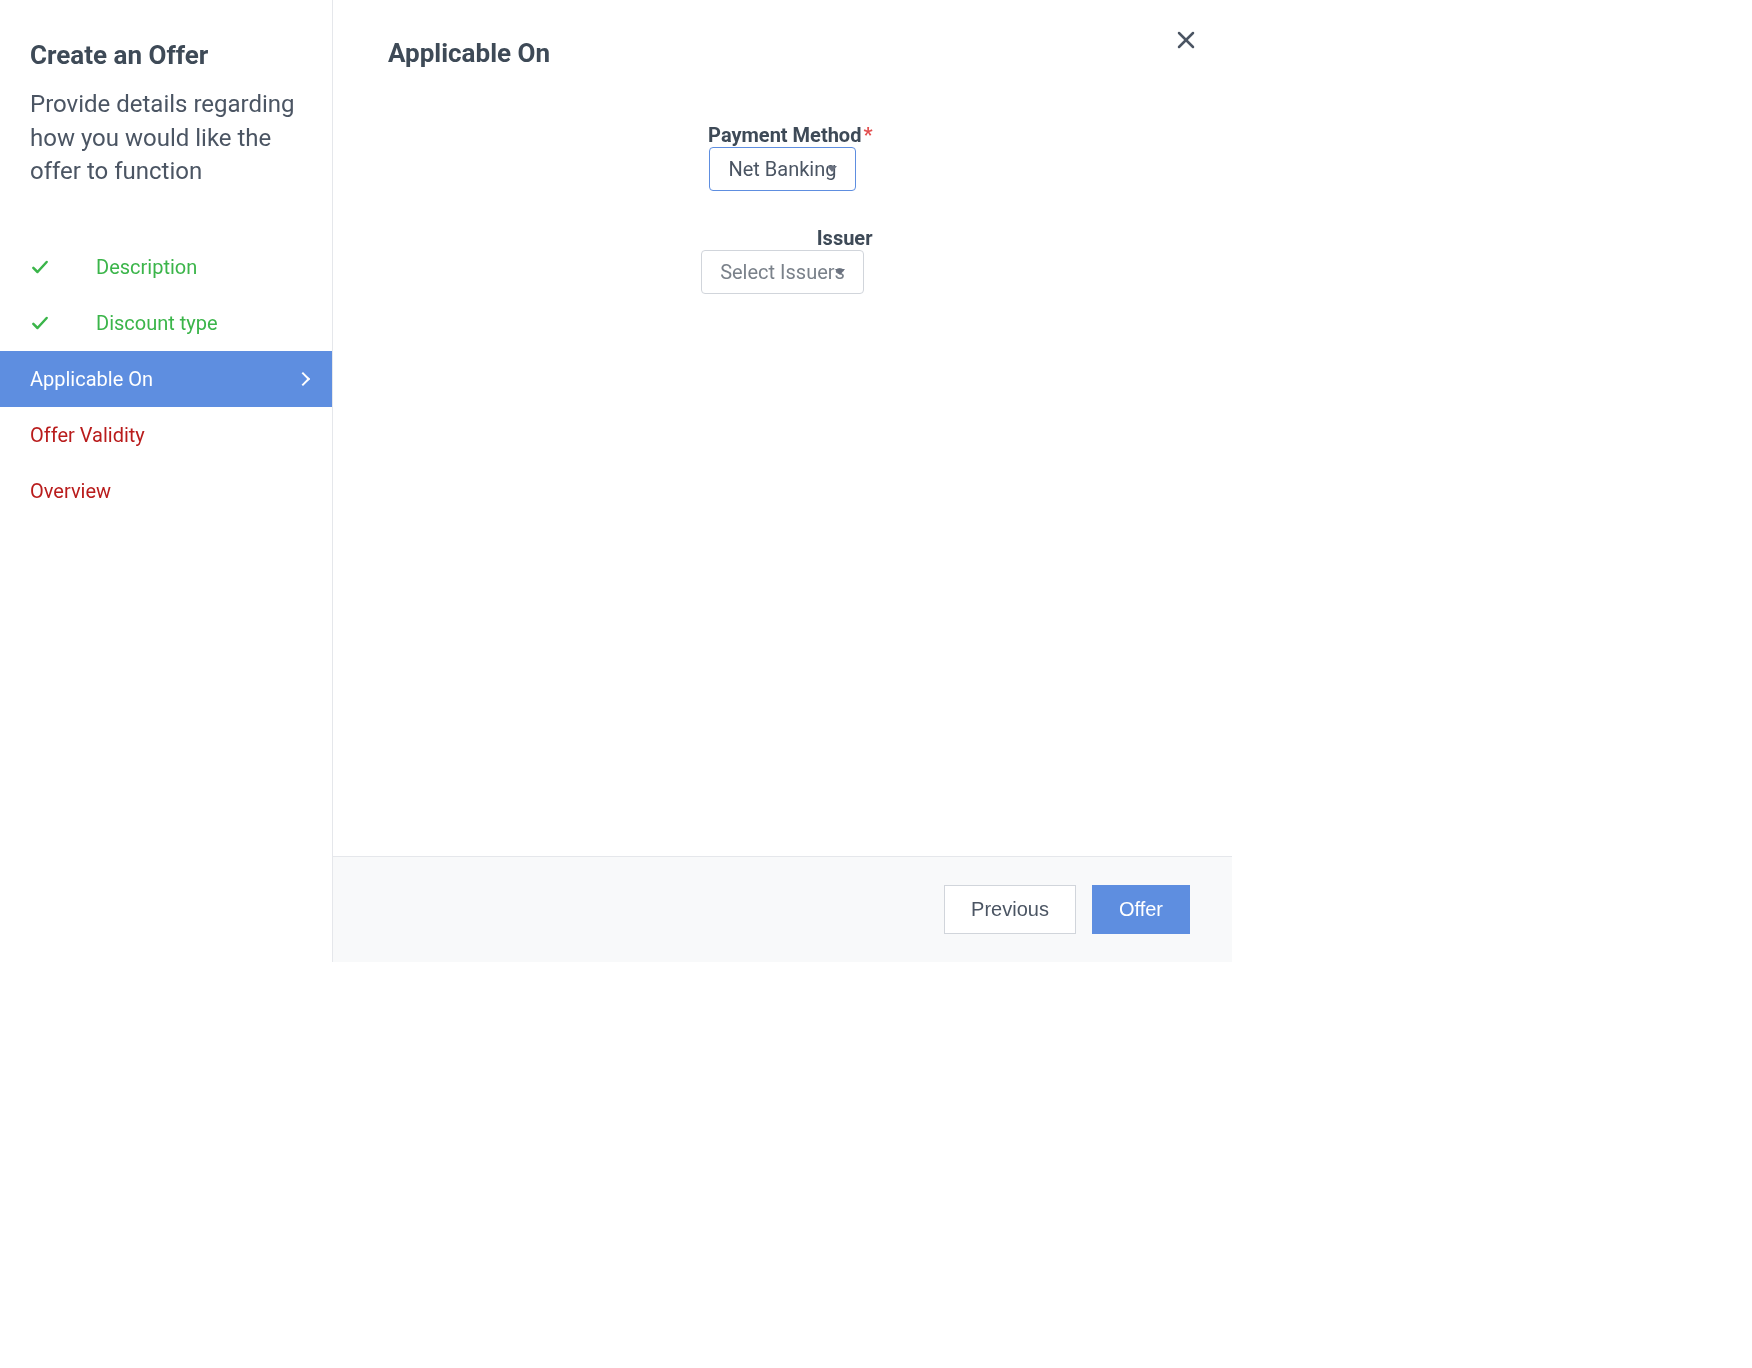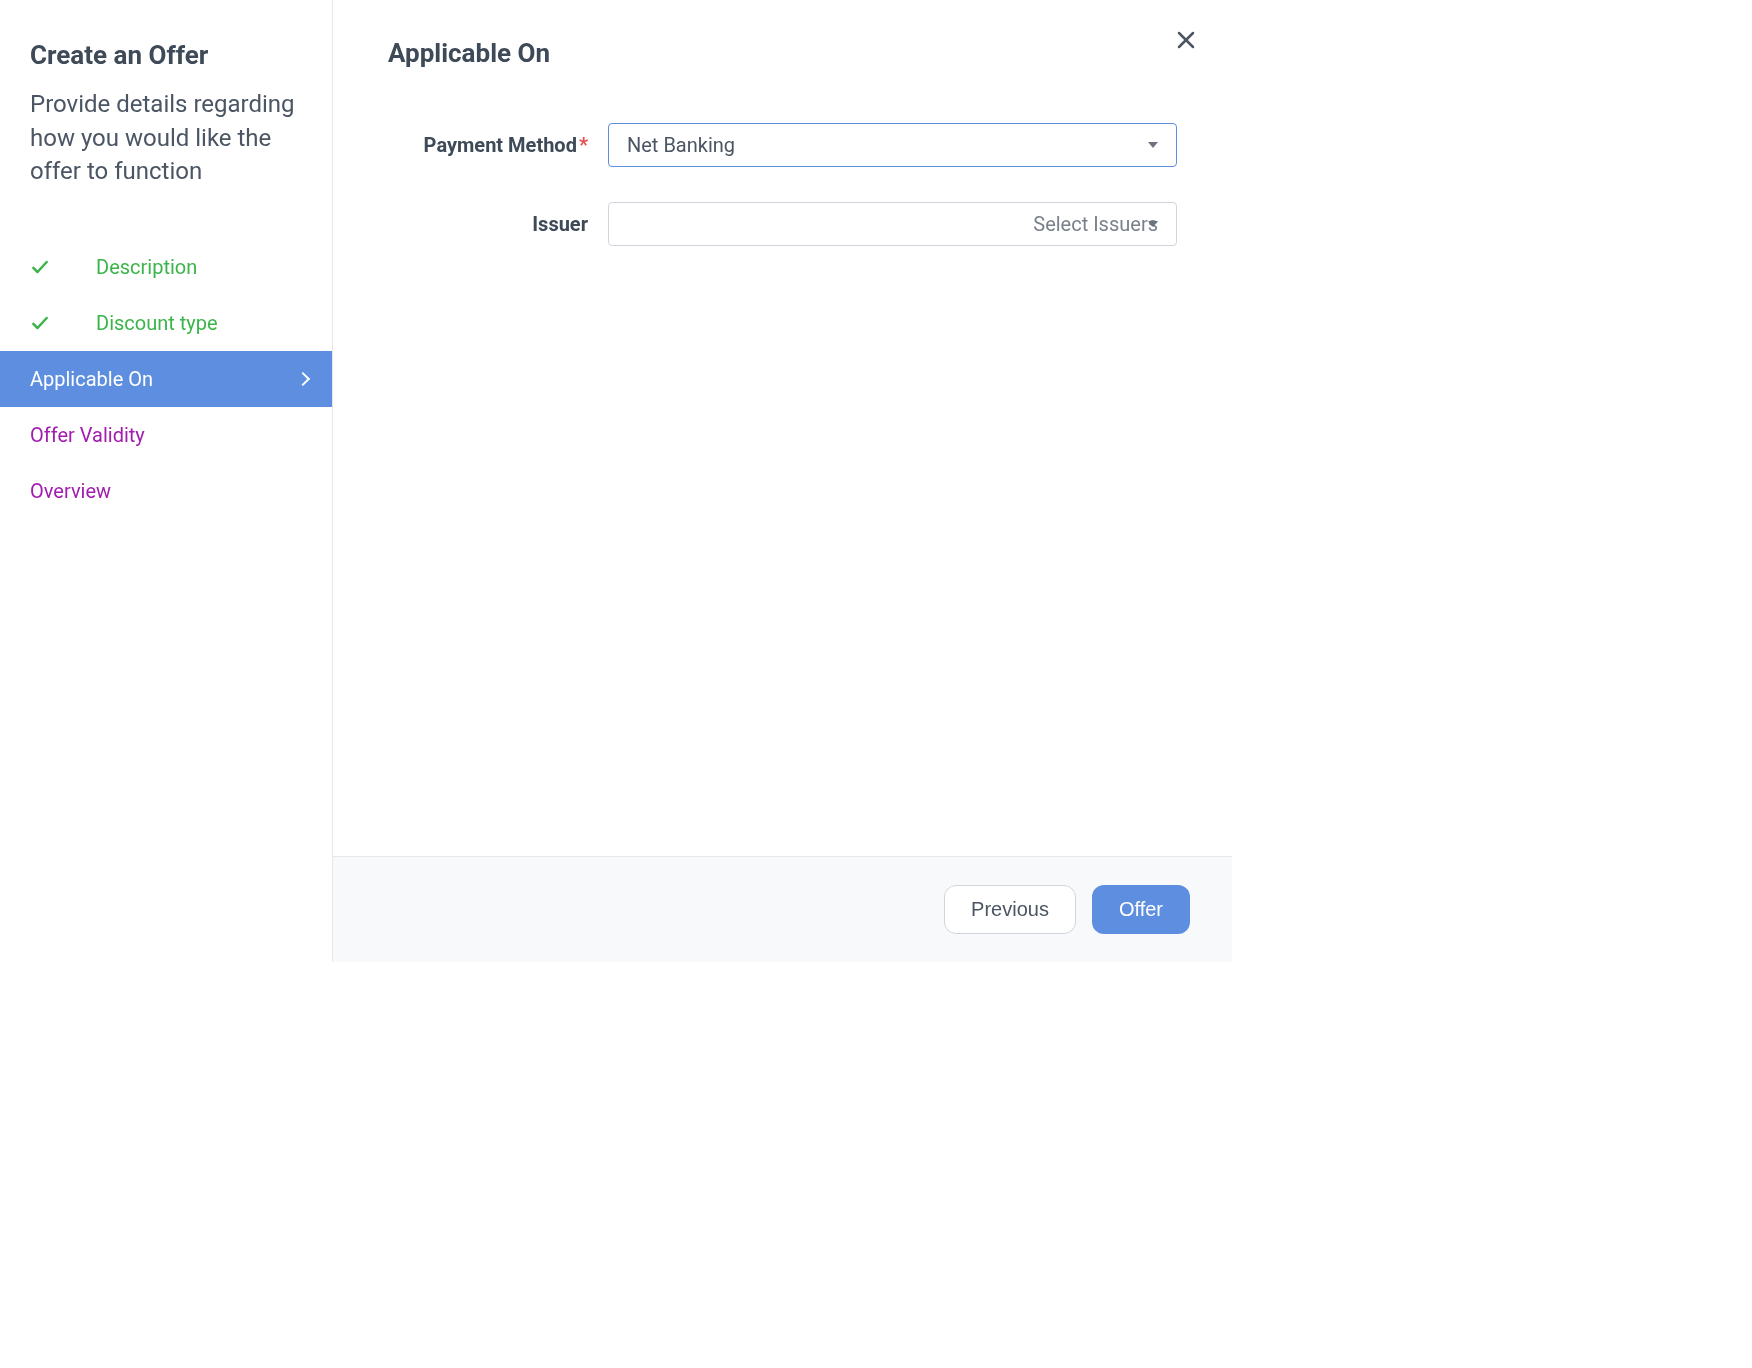--- a/index.html
+++ b/index.html
@@ -53,21 +53,21 @@
     }
     .step-item.completed {
       color: #3bb54a;
       gap: 36px;
     }
     .step-item.active {
       background: #5e8ee0;
       color: #ffffff;
     }
     .step-item.pending {
-      color: #a21caf;
+      color: #b91c1c;
     }
     .check-icon {
       width: 20px;
       height: 20px;
       margin-right: 10px;
       flex-shrink: 0;
     }
     .chevron-right {
       position: absolute;
       right: 24px;
@@ -108,20 +108,21 @@
     .page-title {
       font-size: 26px;
       font-weight: 700;
       color: #3e4a57;
       margin-bottom: 55px;
     }
     .form-row {
       display: flex;
       align-items: center;
       margin-bottom: 35px;
+      flex-direction: column;
     }
     .form-label {
       width: 220px;
       text-align: right;
       font-size: 20px;
       font-weight: 700;
       color: #3e4a57;
       padding-right: 20px;
     }
     .required {
@@ -168,21 +169,21 @@
       border-top: 1px solid #e5e7eb;
       background: #f8f9fa;
       padding: 28px 42px;
       display: flex;
       justify-content: flex-end;
       gap: 16px;
     }
     .btn {
       padding: 12px 26px;
       font-size: 20px;
-      border-radius: 12px;
+      border-radius: 0;
       cursor: pointer;
       border: 1px solid transparent;
     }
     .btn-secondary {
       background: #ffffff;
       border-color: #d1d5db;
       color: #4b5563;
     }
     .btn-primary {
       background: #5e8ee0;

